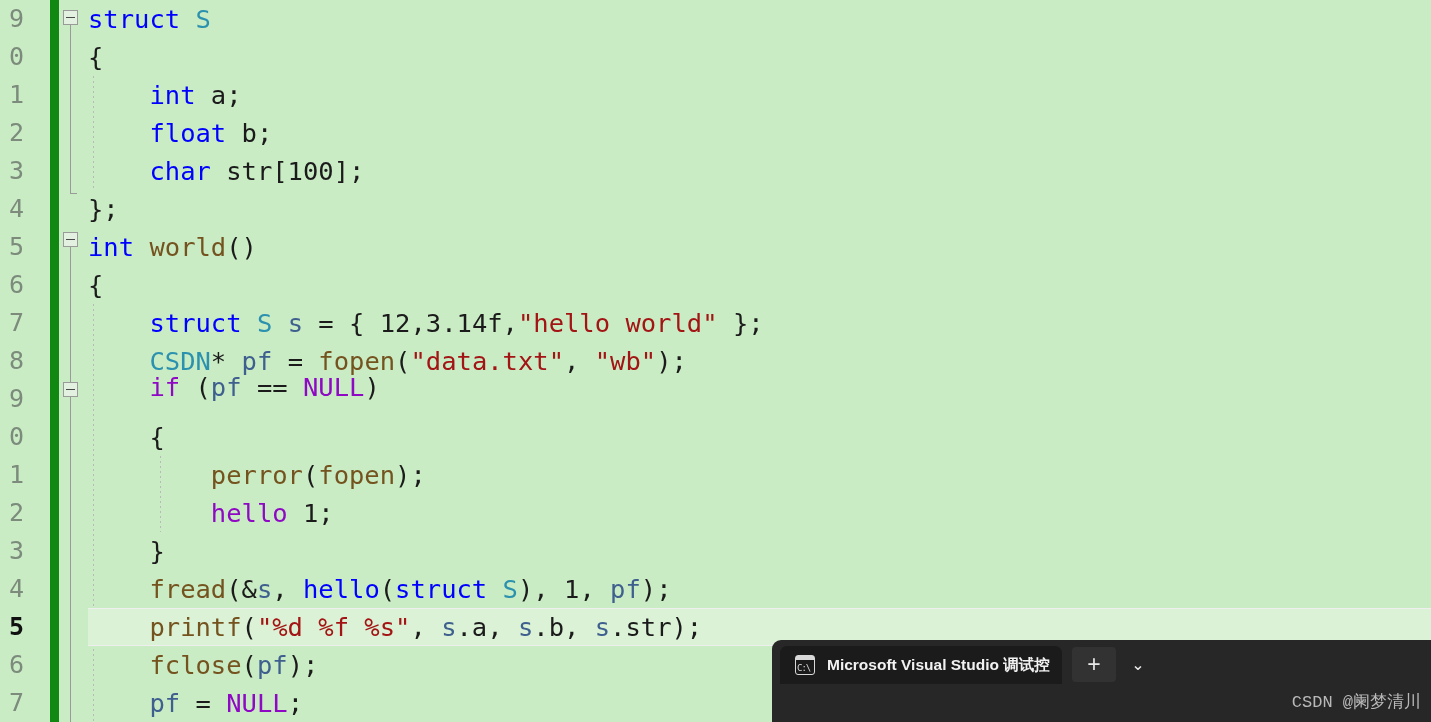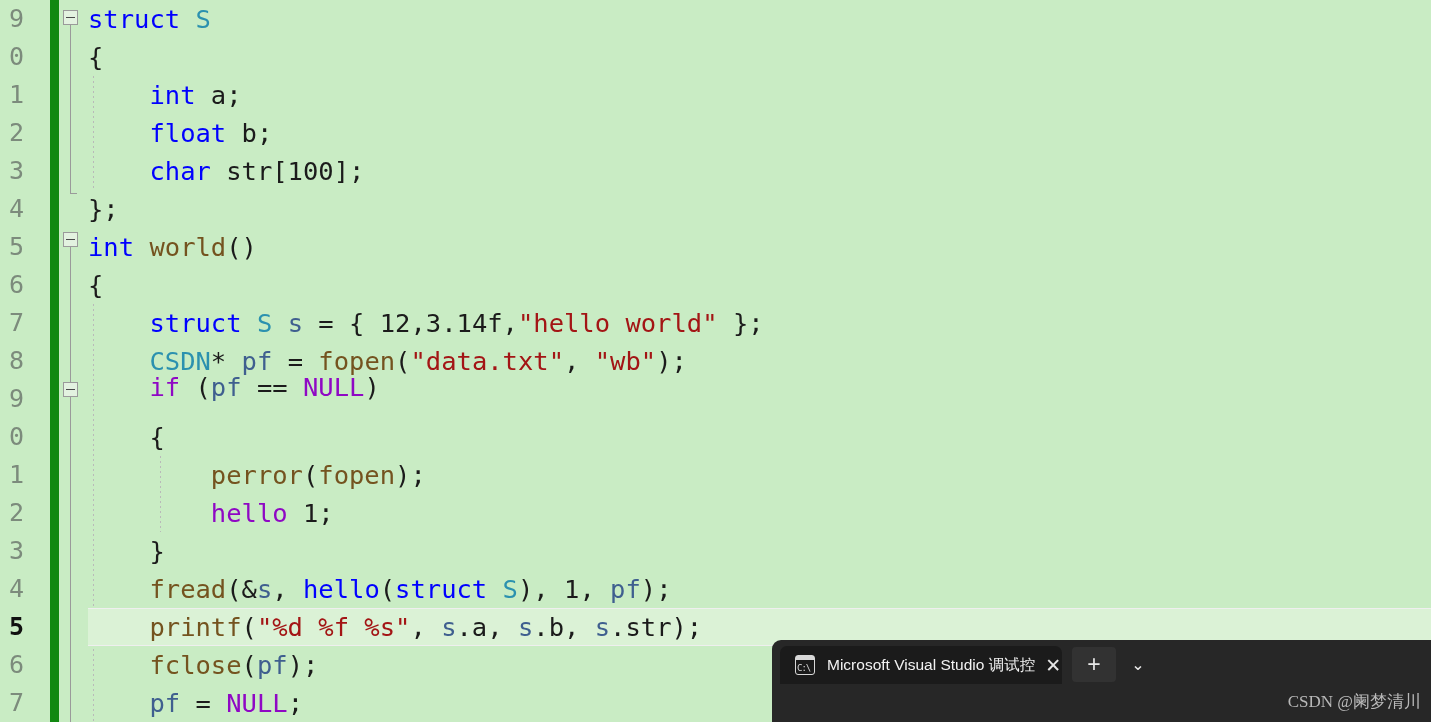--- a/index.html
+++ b/index.html
@@ -214,21 +214,21 @@
     content: "";
     position: absolute;
     left: 0; top: 0; right: 0;
     height: 4px;
     background: #d8d8d8;
   }
   .con-tab-title {
     margin-left: 12px;
     color: #f2f2f2;
     font-size: 15.5px;
-    font-weight: 400;
+    font-weight: 700;
     white-space: nowrap;
     flex: 0 0 auto;
   }
   .con-tab-close {
     margin-left: 10px;
     color: #e6e6e6;
     font-size: 19px;
     font-weight: 300;
     line-height: 1;
     flex: 0 0 auto;
@@ -273,21 +273,21 @@
     line-height: 34px;
     padding-left: 8px;
     box-sizing: border-box;
     white-space: pre;
   }
   .watermark {
     position: absolute;
     right: 10px;
     top: 690px;
     color: #b9b9b9;
-    font-family: Liberation Serif, serif;
+    font-family: Liberation Mono, monospace;
     font-size: 17px;
     z-index: 30;
     white-space: nowrap;
   }
 </style>
 </head>
 <body>
 
 <div id="editor">
 

